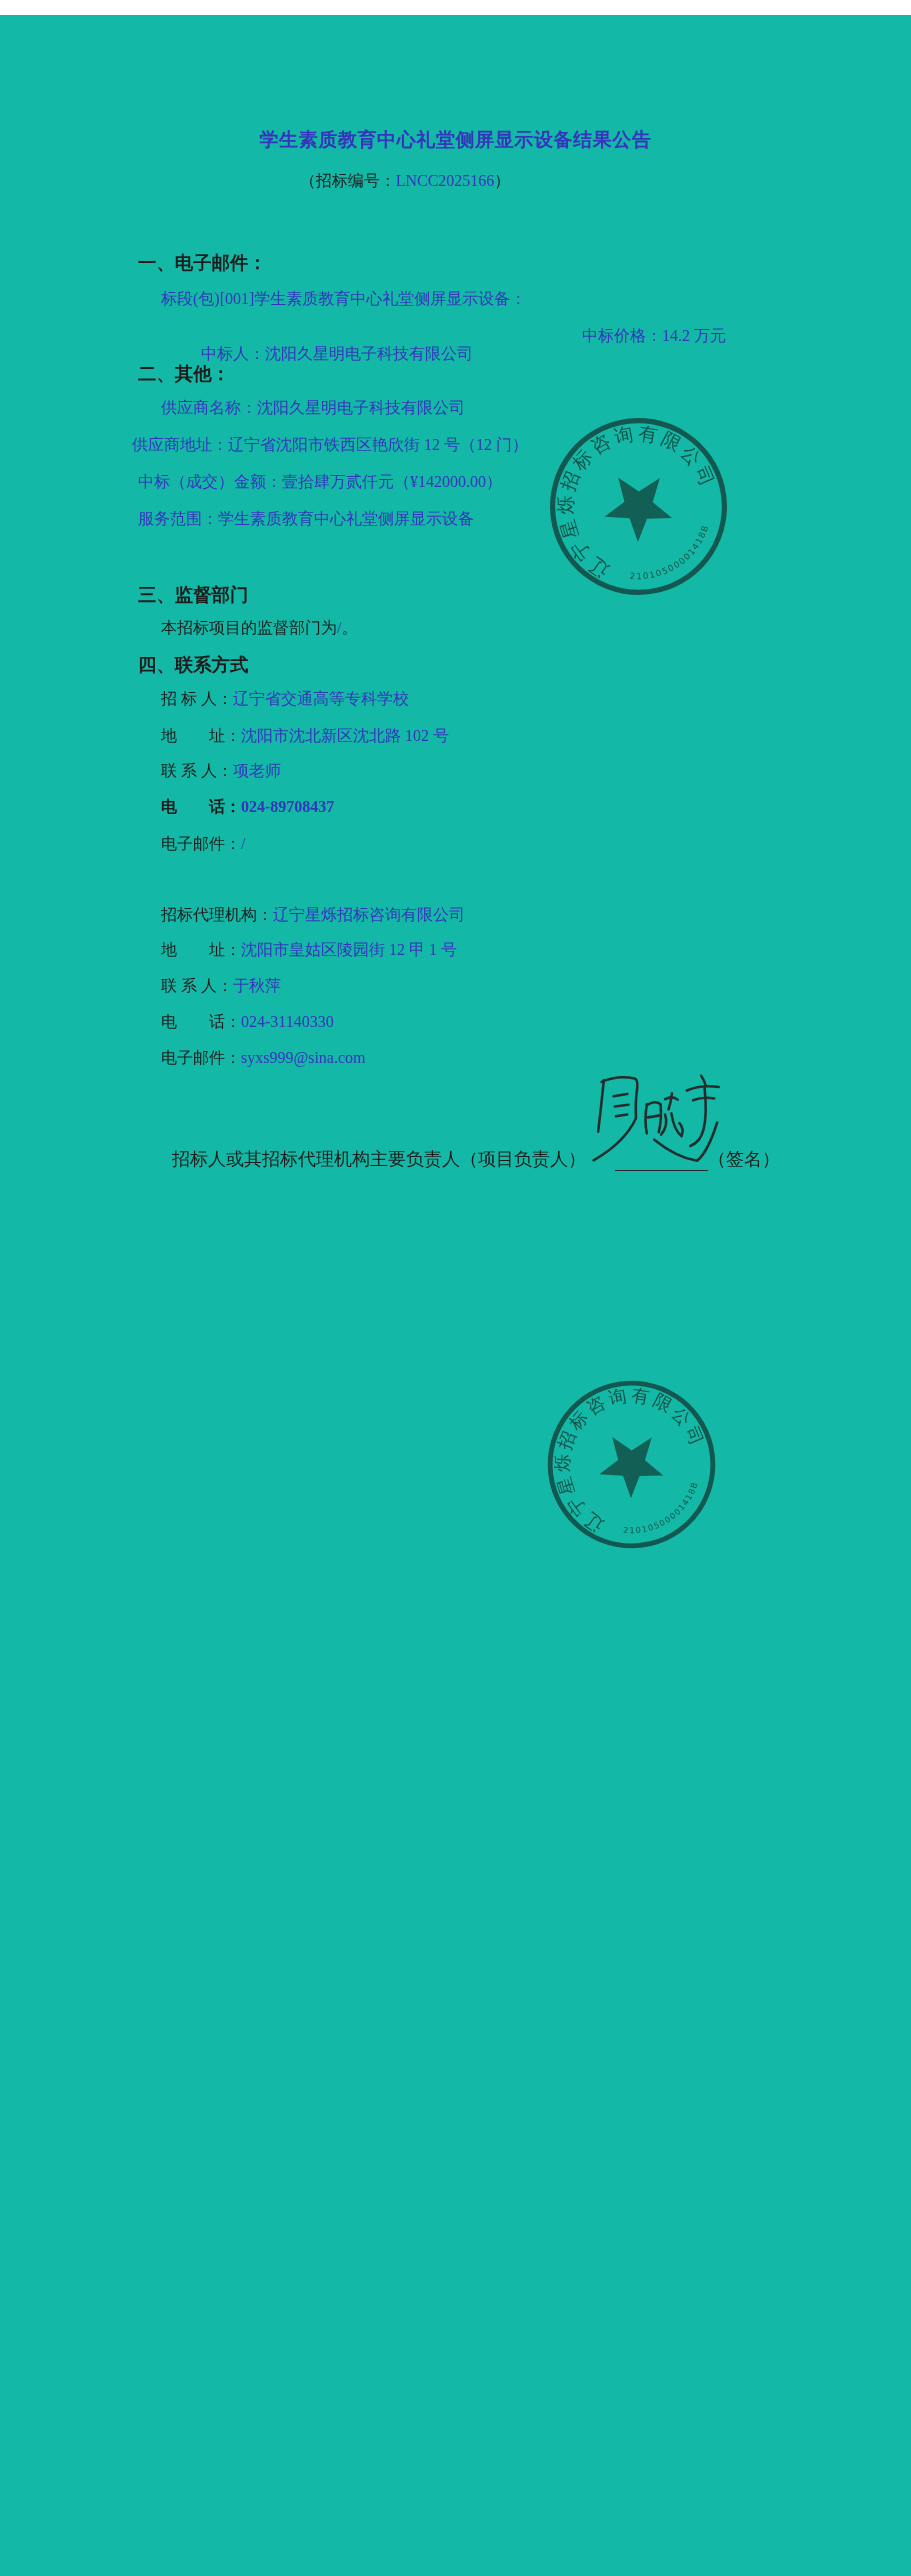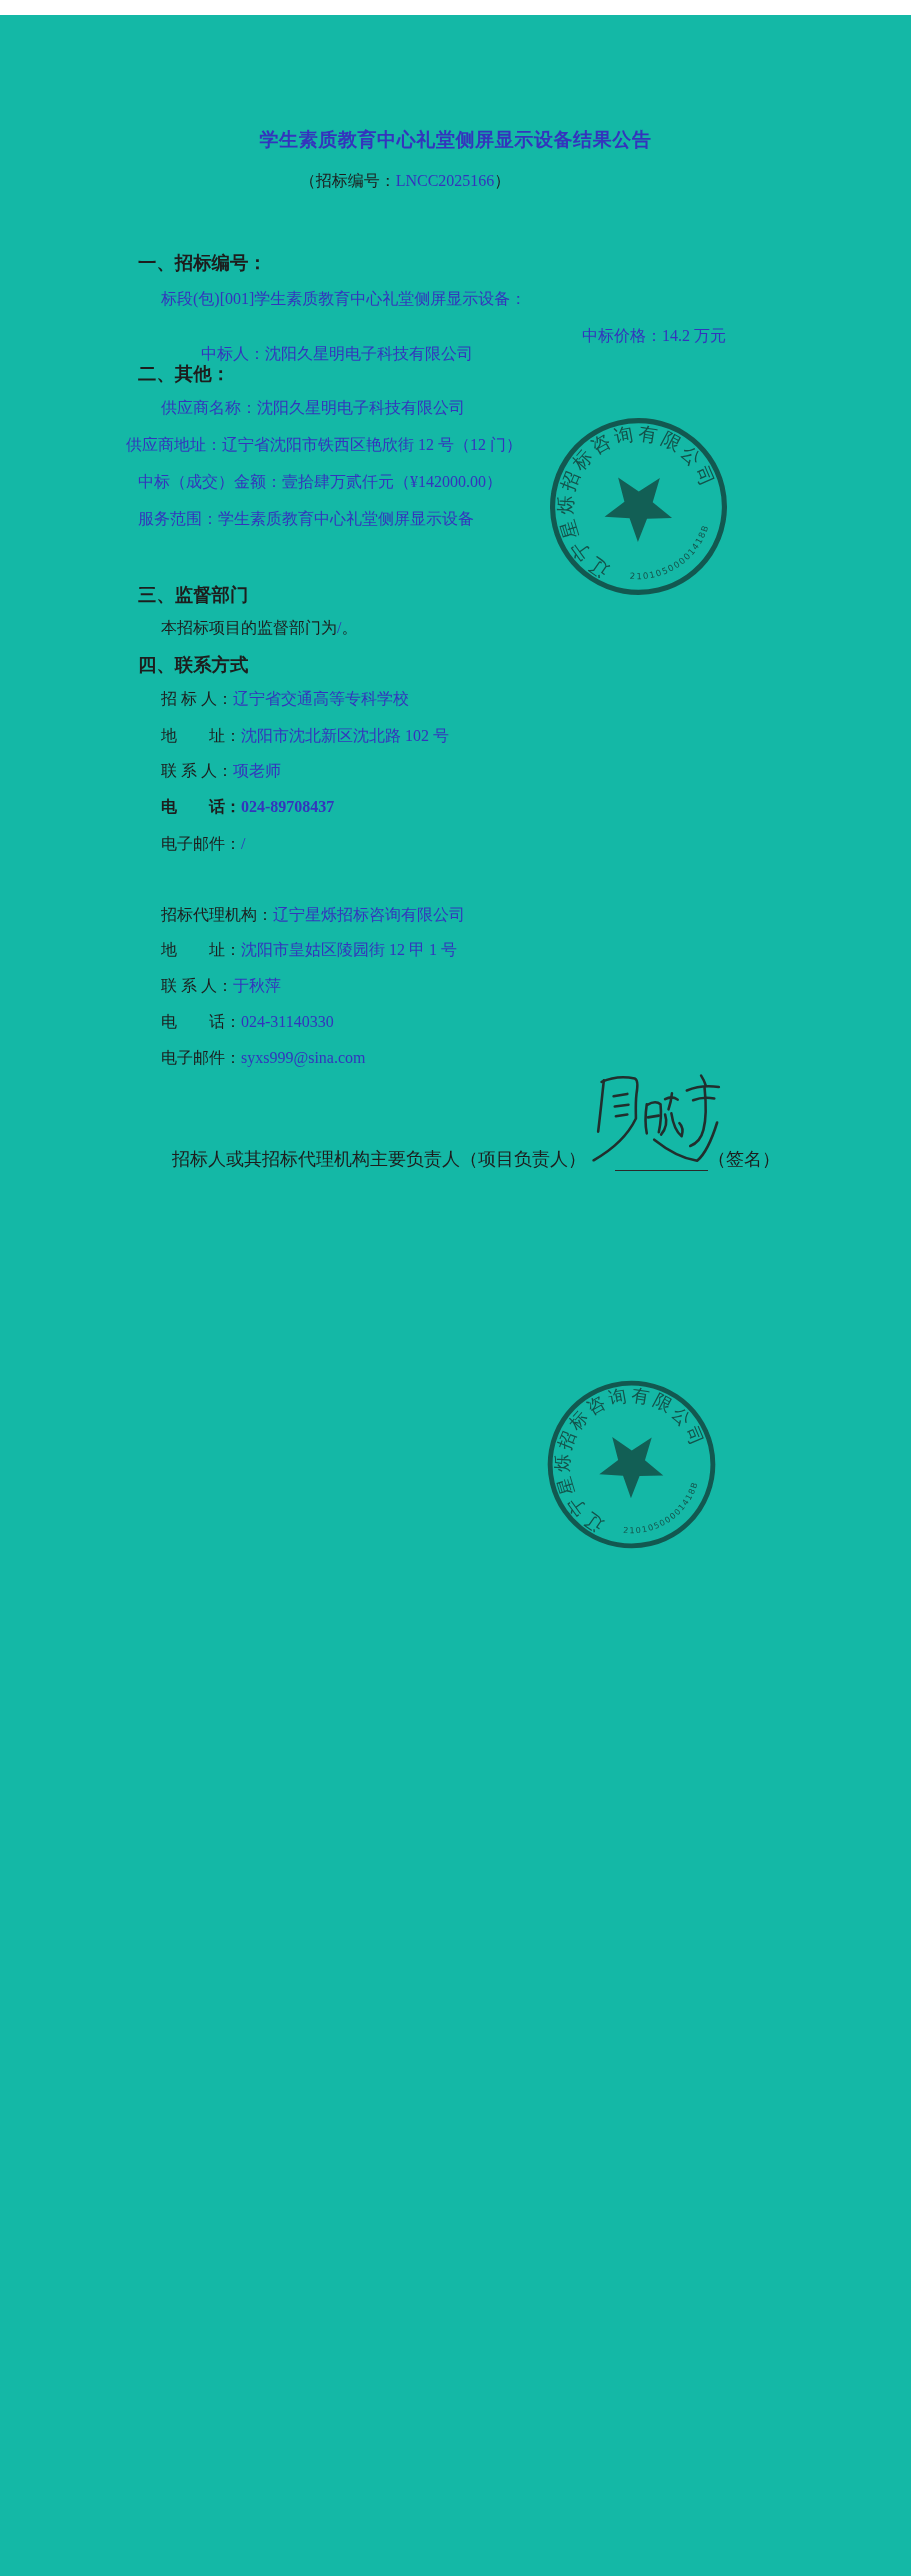--- a/index.html
+++ b/index.html
@@ -39,30 +39,30 @@
 </style>
 </head>
 <body>
 
 <div class="page">
 
   <div class="abs title blue">学生素质教育中心礼堂侧屏显示设备结果公告</div>
 
   <div class="abs subtitle"><span class="black">（招标编号：</span><span class="blue">LNCC2025166</span><span class="black">）</span></div>
 
-  <div class="abs heading" style="left:138px;top:235px;">一、招标编号：</div>
+  <div class="abs heading" style="left:138px;top:235px;">一、电子邮件：</div>
   <div class="abs body-line blue" style="left:161px;top:274px;">标段(包)[001]学生素质教育中心礼堂侧屏显示设备：</div>
   <div class="abs body-line" style="left:185px;top:311px;width:689px;">
     <span class="blue">中标人：</span><span class="blue">沈阳久星明电子科技有限公司</span>
     <span class="blue" style="position:absolute;left:397px;top:0;"><span>中标价格：</span><span>14.2 万元</span></span>
   </div>
 
   <div class="abs heading" style="left:138px;top:346px;">二、其他：</div>
   <div class="abs body-line blue" style="left:161px;top:383px;">供应商名称：沈阳久星明电子科技有限公司</div>
-  <div class="abs body-line blue" style="left:126px;top:420px;">供应商地址：辽宁省沈阳市铁西区艳欣街 12 号（12 门）</div>
+  <div class="abs body-line blue" style="left:132px;top:420px;">供应商地址：辽宁省沈阳市铁西区艳欣街 12 号（12 门）</div>
   <div class="abs body-line blue" style="left:138px;top:457px;">中标（成交）金额：壹拾肆万贰仟元（¥142000.00）</div>
   <div class="abs body-line blue" style="left:138px;top:494px;">服务范围：学生素质教育中心礼堂侧屏显示设备</div>
 
   <div class="abs heading" style="left:138px;top:567px;">三、监督部门</div>
   <div class="abs body-line" style="left:161px;top:603px;"><span class="black">本招标项目的监督部门为</span><span class="blue">/</span><span class="black">。</span></div>
 
   <div class="abs heading" style="left:138px;top:637px;">四、联系方式</div>
 
   <div class="abs body-line" style="left:161px;top:674px;"><span class="black">招 标 人：</span><span class="blue">辽宁省交通高等专科学校</span></div>
   <div class="abs body-line" style="left:161px;top:711px;"><span class="black">地　　址：</span><span class="blue">沈阳市沈北新区沈北路 102 号</span></div>

